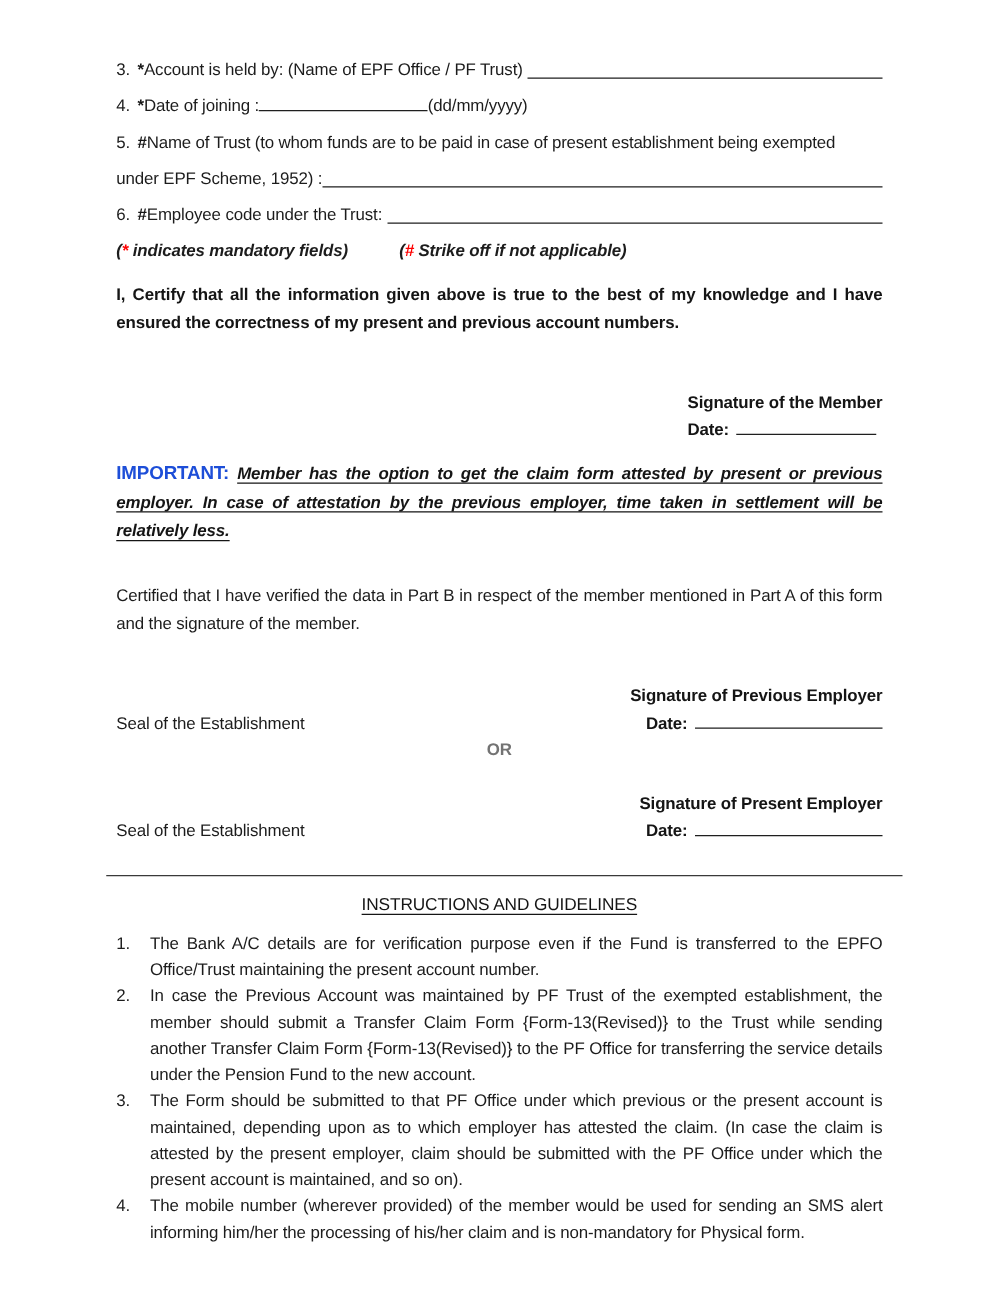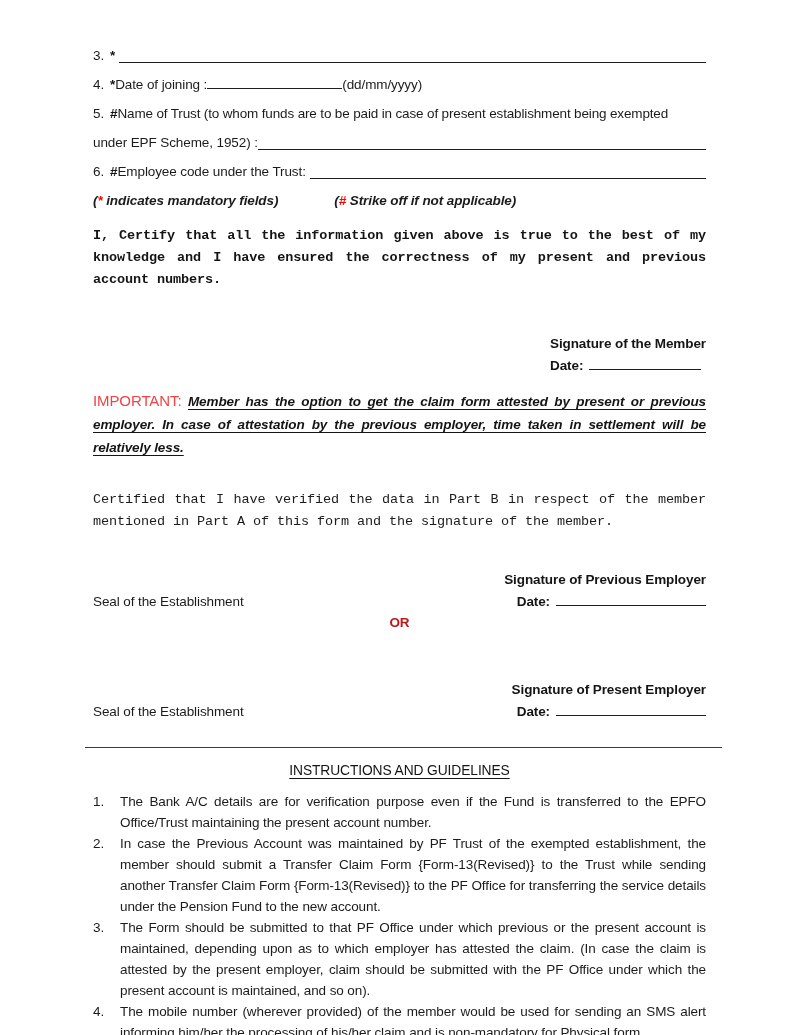--- a/index.html
+++ b/index.html
@@ -38,31 +38,30 @@
     min-width:20px;
     height:1px;
   }
   .blank-inline {
     display:inline-block;
     border-bottom:1px solid #1f1f1f;
     height:12px;
   }
   .note-row {
     display:flex;
-    gap:56px;
+    gap:41px;
     font-weight:bold;
     font-style:italic;
     line-height:20px;
     margin-top:2px;
   }
 
   .para {
     text-align:justify;
     line-height:22px;
-    font-family:Liberation Mono, monospace;
   }
   .para-bold { font-weight:bold; color:#151515; }
 
   .sig-block-right { text-align:right; }
   .sig-inner {
     display:inline-block;
     text-align:right;
     font-weight:bold;
     color:#151515;
     line-height:22px;
@@ -72,24 +71,24 @@
 
   .seal-row {
     display:flex;
     justify-content:space-between;
     align-items:flex-end;
     line-height:22px;
   }
   .date-group { display:flex; align-items:baseline; font-weight:bold; color:#151515; }
   .date-group .blank-inline { margin-left:6px; margin-bottom:2px; }
 
-  .or-line { text-align:center; font-weight:bold; color:#b91c1c; line-height:20px; }
+  .or-line { text-align:center; font-weight:bold; color:#737373; line-height:20px; }
 
   .important-para { text-align:justify; line-height:23px; }
-  .important-label { font-weight:normal; font-size:15px; color:#ef4444; }
+  .important-label { font-weight:bold; font-size:15px; color:#1d4ed8; }
   .important-text {
     font-weight:bold; font-style:italic; color:#151515;
     text-decoration:underline;
     text-underline-offset:3px;
   }
 
   .divider {
     border:none;
     border-top:1px solid #3a3a3a;
     margin:24px -16px 0 -8px;
@@ -111,31 +110,32 @@
     line-height:21px;
   }
   .instr-item .inum { flex:0 0 27px; }
   .instr-item .itext { flex:1 1 auto; text-align:justify; }
 
   .mt-decl { margin-top:14px; }
   .mt-membersig { margin-top:42px; }
   .mt-important { margin-top:12px; }
   .mt-partb { margin-top:30px; }
   .mt-prevemp { margin-top:36px; }
-  .mt-presemp { margin-top:46px; }
+  .mt-presemp { margin-top:22px; }
 </style>
 </head>
 <body>
 
 <div class="page">
   <div class="content">
 
     <div class="field">
       <span class="num">3.</span>
       <span class="red bold">*</span>
+      <span>Account is held by: (Name of EPF Office / PF Trust)</span>
       <span class="fill"></span>
     </div>
 
     <div class="field">
       <span class="num">4.</span>
       <span class="red bold">*</span>
       <span>Date of joining :</span>
       <span class="blank-inline" style="width:135px;"></span>
       <span>(dd/mm/yyyy)</span>
     </div>

